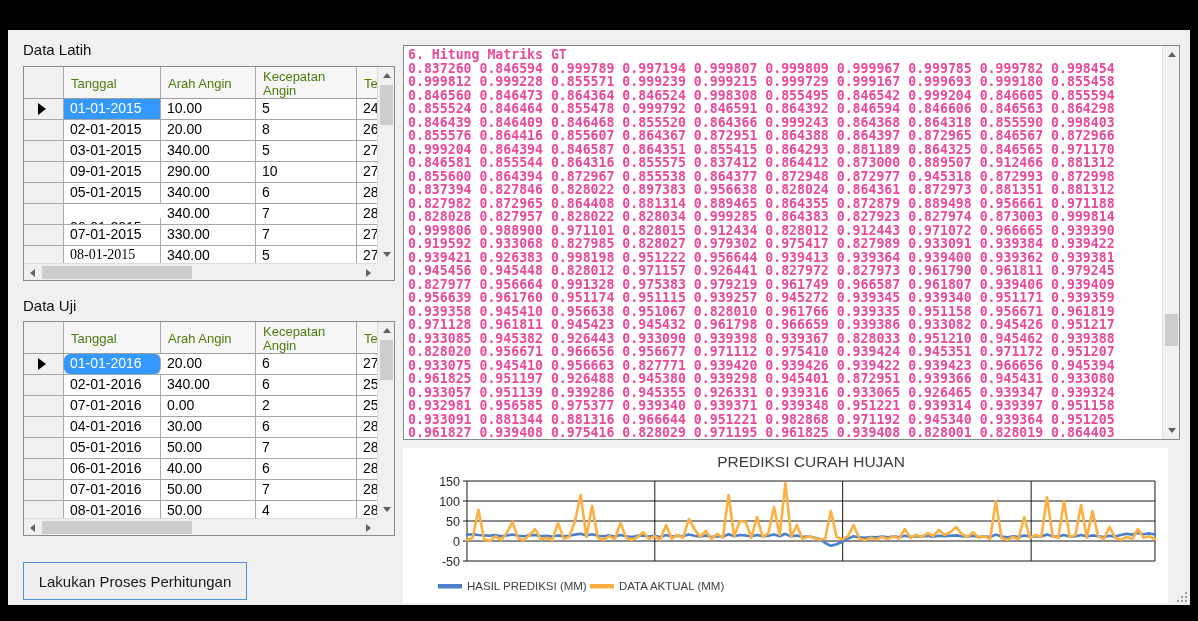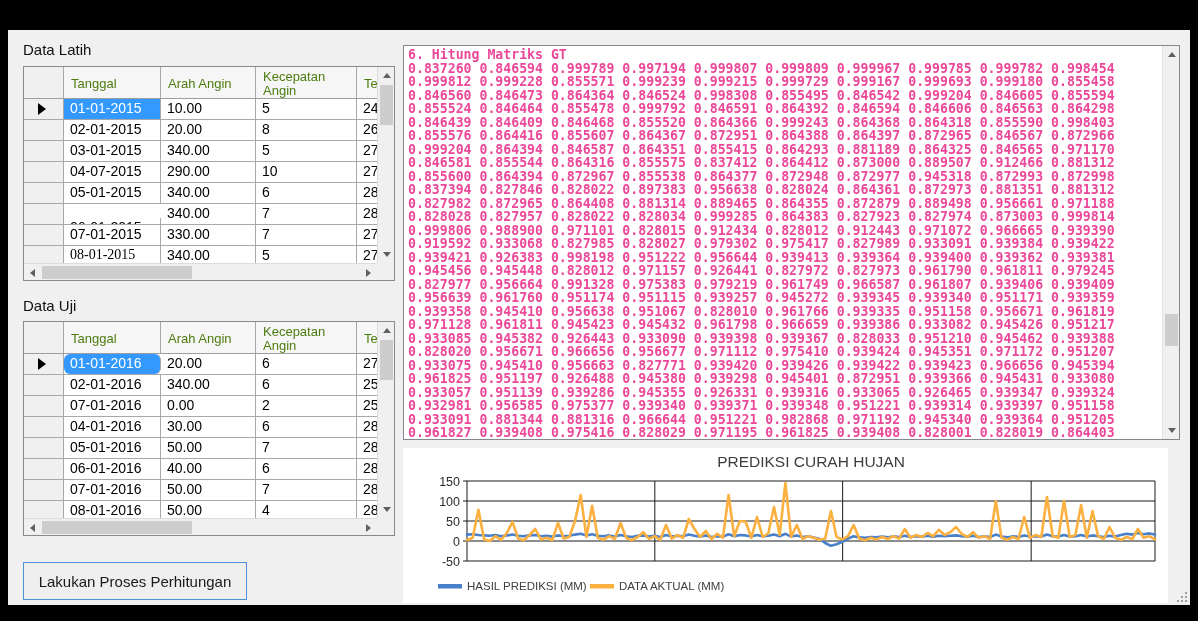--- a/index.html
+++ b/index.html
@@ -88,21 +88,21 @@
           </div>
           <div class="gv-row">
             <div class="gv-cell gv-sel"></div>
             <div class="gv-cell" style="width: 97px; flex: 0 0 97px;">03-01-2015</div>
             <div class="gv-cell" style="width: 95px; flex: 0 0 95px;">340.00</div>
             <div class="gv-cell" style="width: 101px; flex: 0 0 101px;">5</div>
             <div class="gv-cell" style="width: 60px; flex: 0 0 60px;">27</div>
           </div>
           <div class="gv-row">
             <div class="gv-cell gv-sel"></div>
-            <div class="gv-cell" style="width: 97px; flex: 0 0 97px;">04-07-2015</div>
+            <div class="gv-cell" style="width: 97px; flex: 0 0 97px;">09-01-2015</div>
             <div class="gv-cell" style="width: 95px; flex: 0 0 95px;">290.00</div>
             <div class="gv-cell" style="width: 101px; flex: 0 0 101px;">10</div>
             <div class="gv-cell" style="width: 60px; flex: 0 0 60px;">27</div>
           </div>
           <div class="gv-row">
             <div class="gv-cell gv-sel"></div>
             <div class="gv-cell" style="width: 97px; flex: 0 0 97px;">05-01-2015</div>
             <div class="gv-cell" style="width: 95px; flex: 0 0 95px;">340.00</div>
             <div class="gv-cell" style="width: 101px; flex: 0 0 101px;">6</div>
             <div class="gv-cell" style="width: 60px; flex: 0 0 60px;">28</div>

